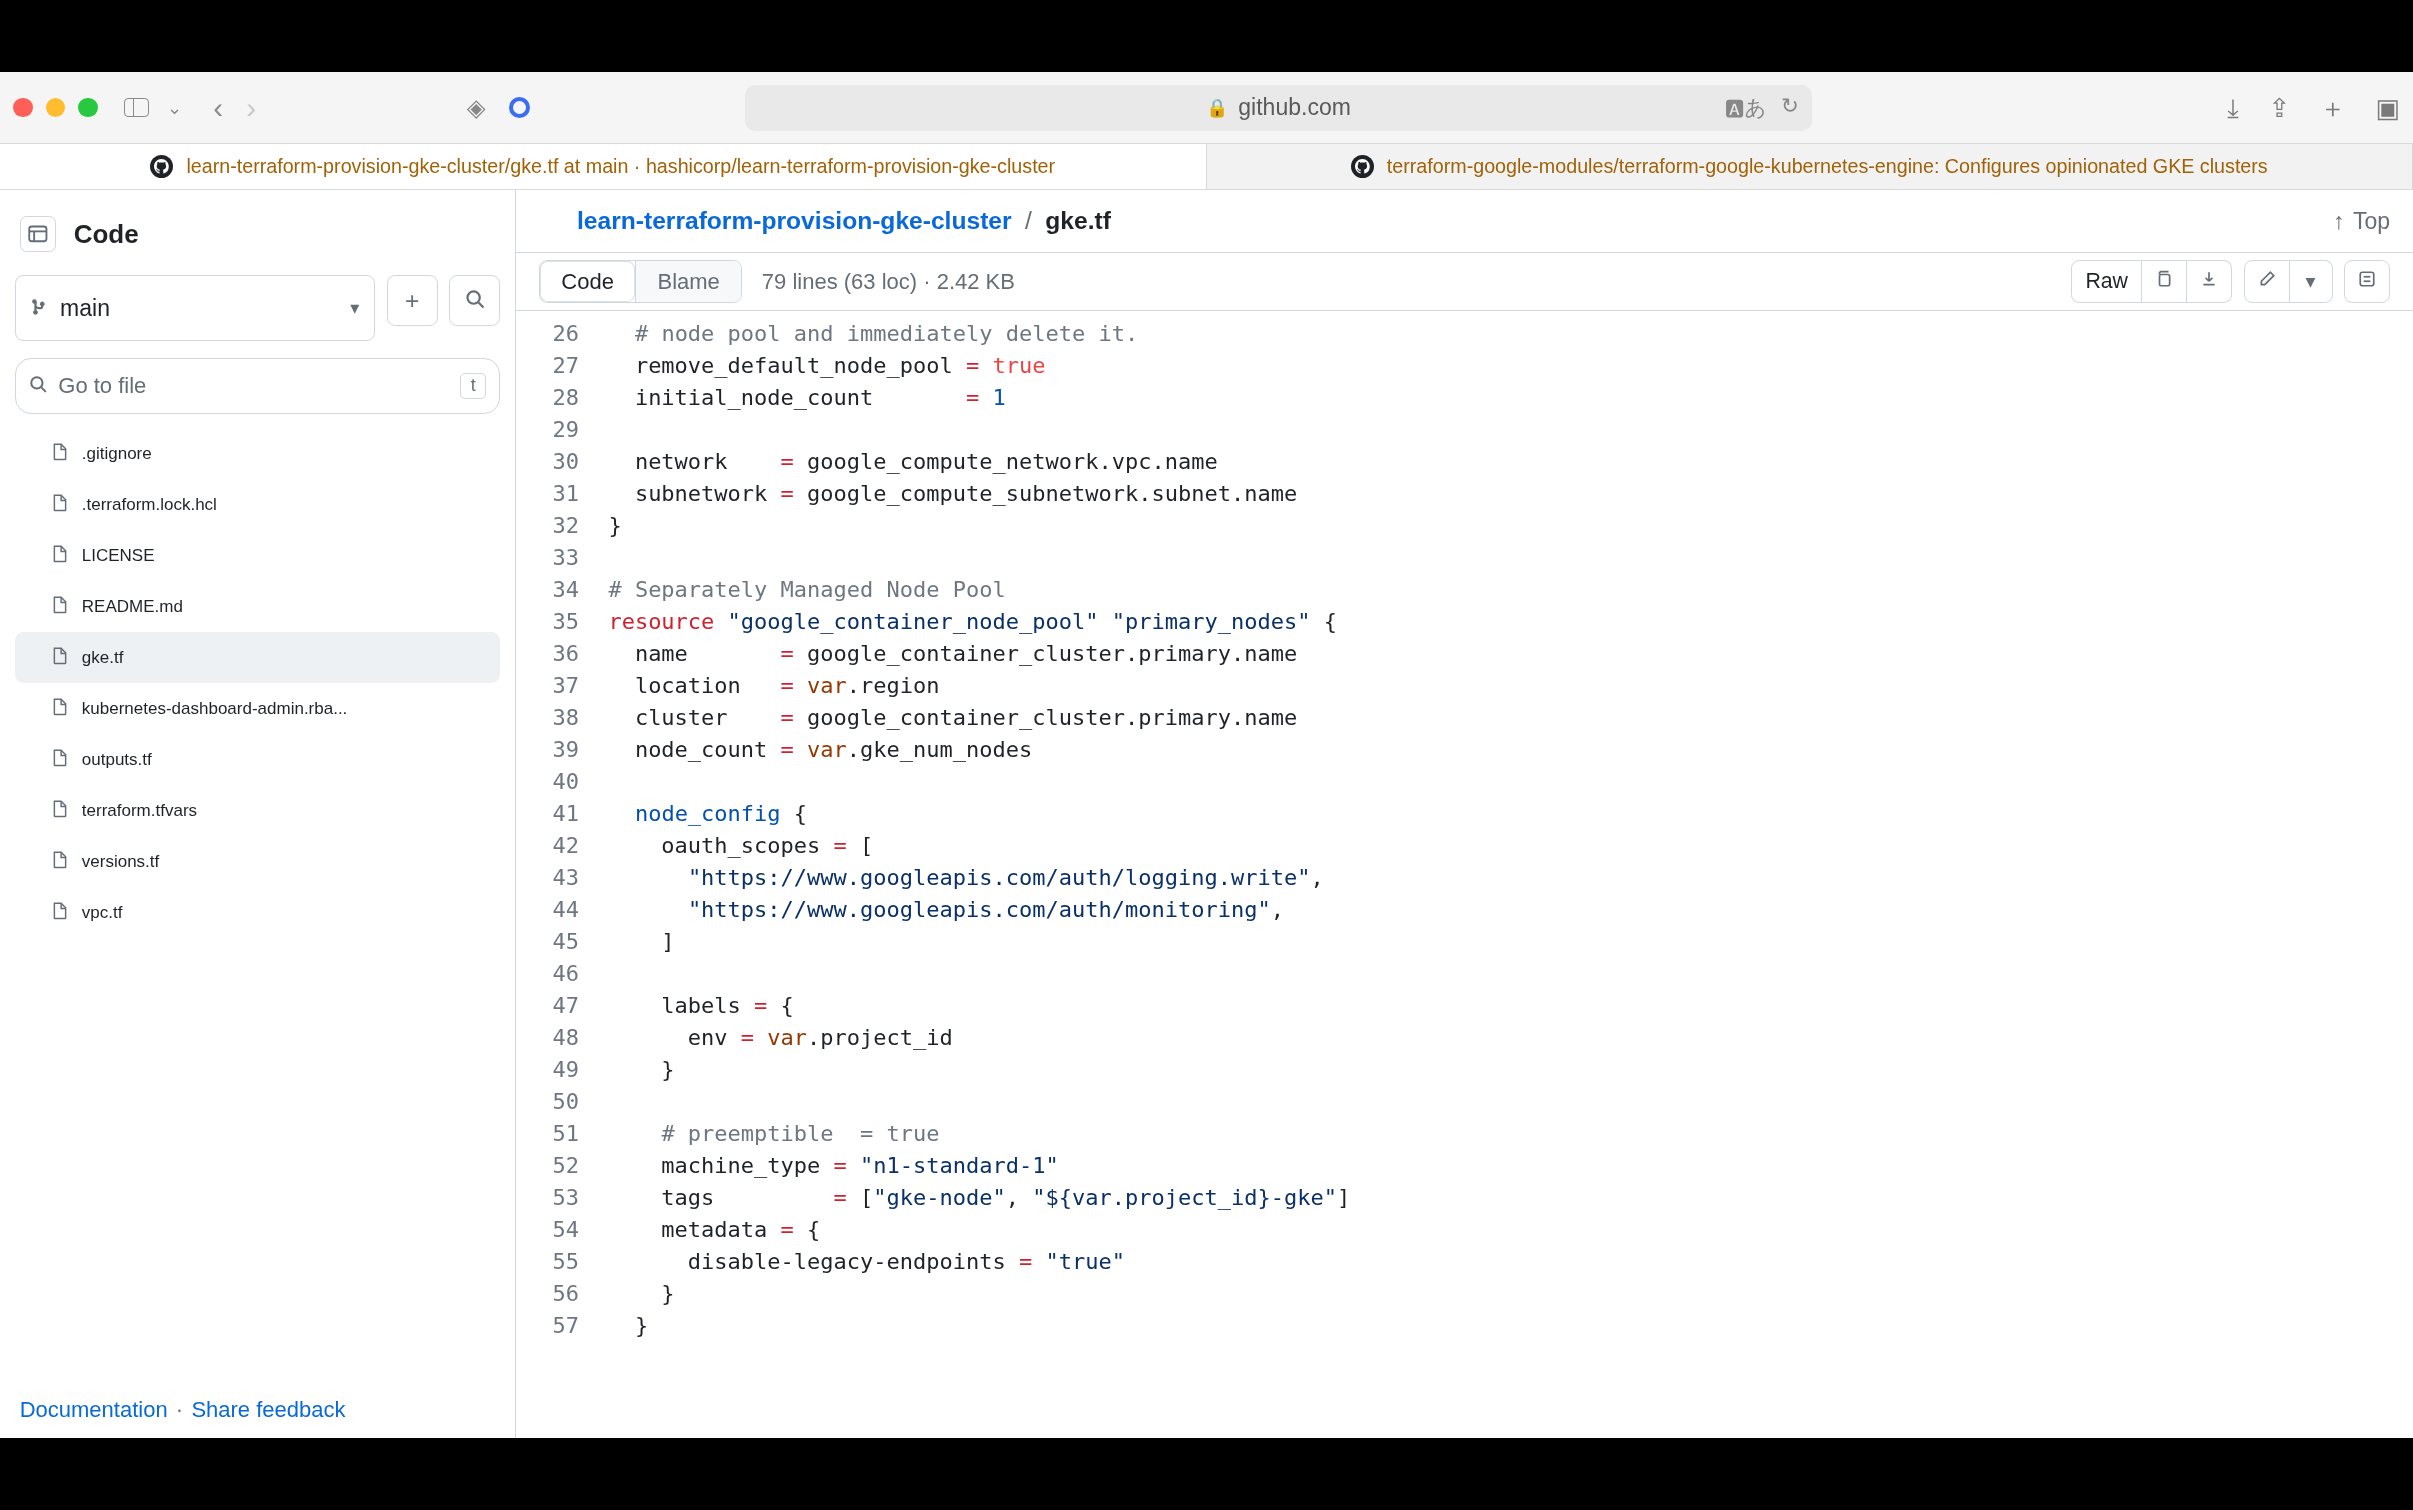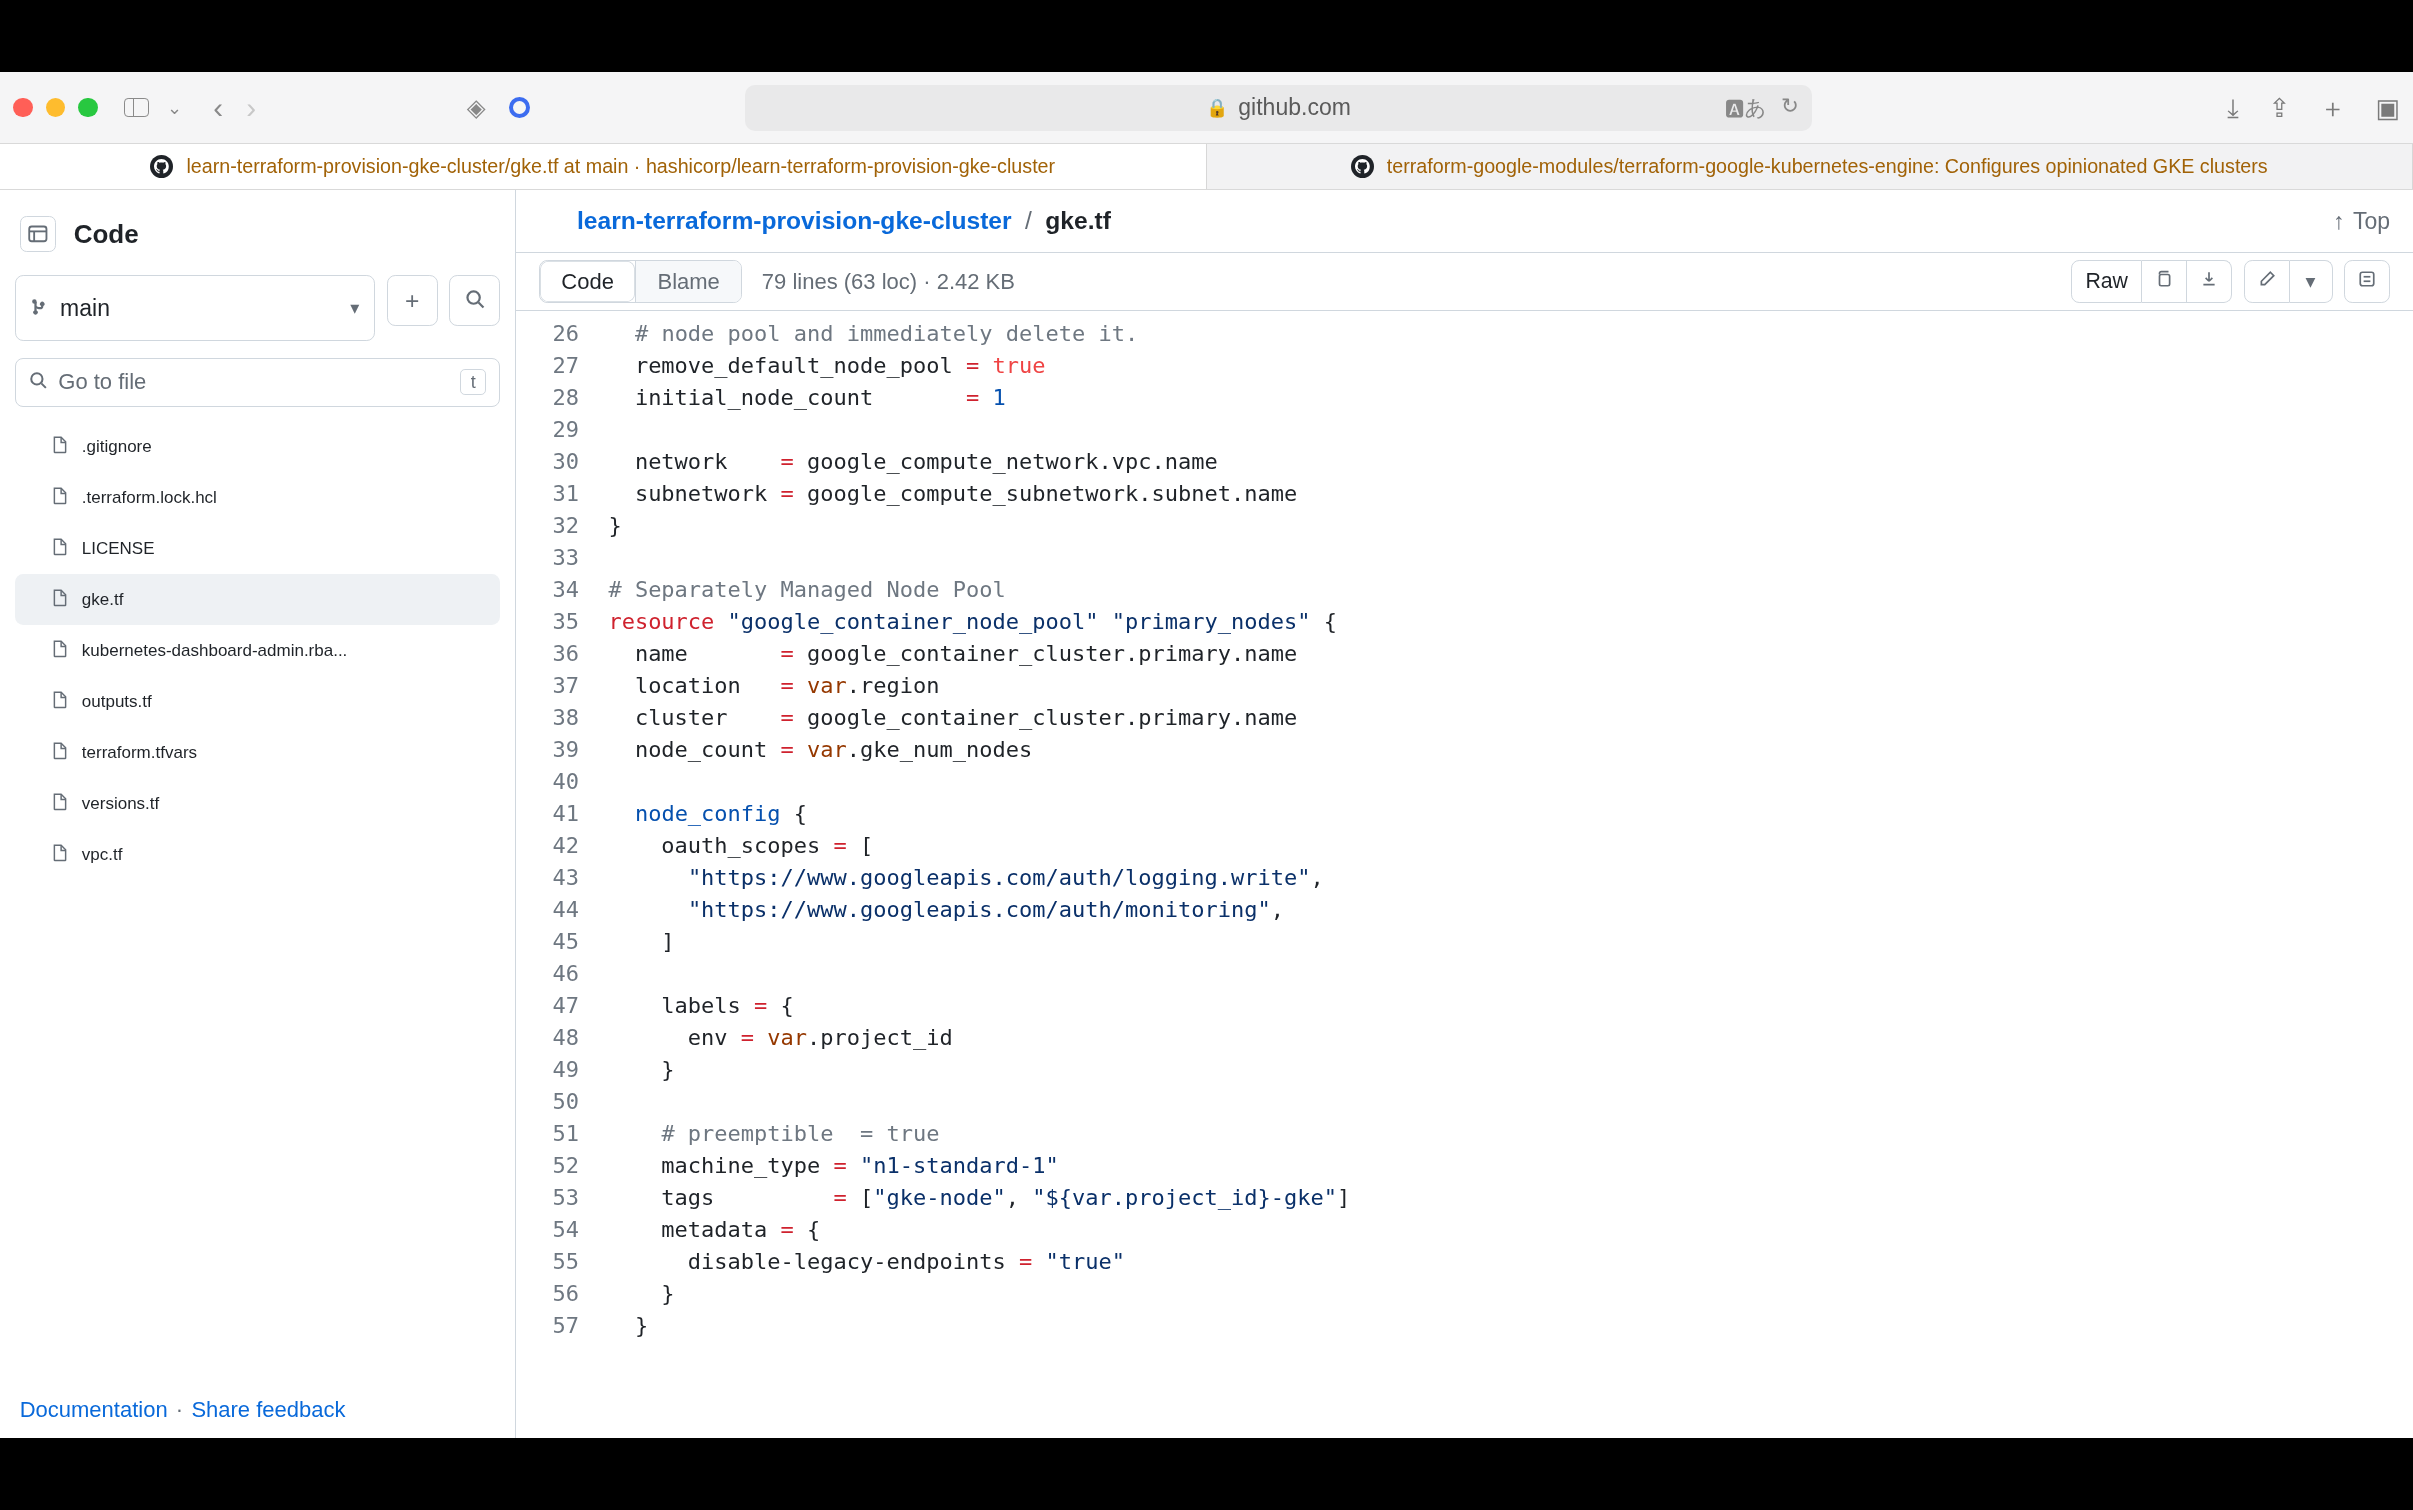--- a/index.html
+++ b/index.html
@@ -69,21 +69,21 @@
   .branch-select{
     flex:1; height:66px; border:0.8px solid #d0d7de; border-radius:8.2px;
     display:flex; align-items:center; padding:0 14.8px; gap:11.5px; font-size:23px; color:#1f2328;
   }
   .branch-select .chev{margin-left:auto;color:#656d76;font-size:18px;}
   .sq-btn{
     width:51px;height:51px;border:0.8px solid #d0d7de;border-radius:8.2px;
     display:flex;align-items:center;justify-content:center;color:#656d76;font-size:24.6px;
   }
   .file-filter{
-    height:49px;border:0.8px solid #d0d7de;border-radius:8px;
+    height:56px;border:0.8px solid #d0d7de;border-radius:16px;
     display:flex;align-items:center;padding:0 13px;gap:11.5px;color:#656d76;font-size:22px;
     margin-bottom:14.8px;
   }
   .file-filter .kb{
     margin-left:auto;border:0.8px solid #d0d7de;border-radius:4.9px;
     width:26px;height:26px;display:flex;align-items:center;justify-content:center;font-size:18px;color:#656d76;
   }
   .file-tree{ flex:1; overflow:auto; }
   .file-item{
     display:flex;align-items:center;gap:13px;height:51px;padding:0 16.4px 0 36px;
@@ -271,20 +271,27 @@
                 <path d="M9 1.5V6h4"></path>
               </svg></span>
             <span>.terraform.lock.hcl</span>
           </div>
           <div class="file-item">
             <span class="file-icon"><svg width="18" height="21.3" viewBox="0 0 16 16" fill="none" stroke="#656d76" stroke-width="1.3">
                 <path d="M3 1.5h6l4 4v9a.5.5 0 01-.5.5h-9a.5.5 0 01-.5-.5v-12.5z"></path>
                 <path d="M9 1.5V6h4"></path>
               </svg></span>
             <span>LICENSE</span>
+          </div>
+          <div class="file-item">
+            <span class="file-icon"><svg width="18" height="21.3" viewBox="0 0 16 16" fill="none" stroke="#656d76" stroke-width="1.3">
+                <path d="M3 1.5h6l4 4v9a.5.5 0 01-.5.5h-9a.5.5 0 01-.5-.5v-12.5z"></path>
+                <path d="M9 1.5V6h4"></path>
+              </svg></span>
+            <span>README.md</span>
           </div>
           <div class="file-item selected">
             <span class="file-icon"><svg width="18" height="21.3" viewBox="0 0 16 16" fill="none" stroke="#656d76" stroke-width="1.3">
                 <path d="M3 1.5h6l4 4v9a.5.5 0 01-.5.5h-9a.5.5 0 01-.5-.5v-12.5z"></path>
                 <path d="M9 1.5V6h4"></path>
               </svg></span>
             <span>gke.tf</span>
           </div>
           <div class="file-item">
             <span class="file-icon"><svg width="18" height="21.3" viewBox="0 0 16 16" fill="none" stroke="#656d76" stroke-width="1.3">

